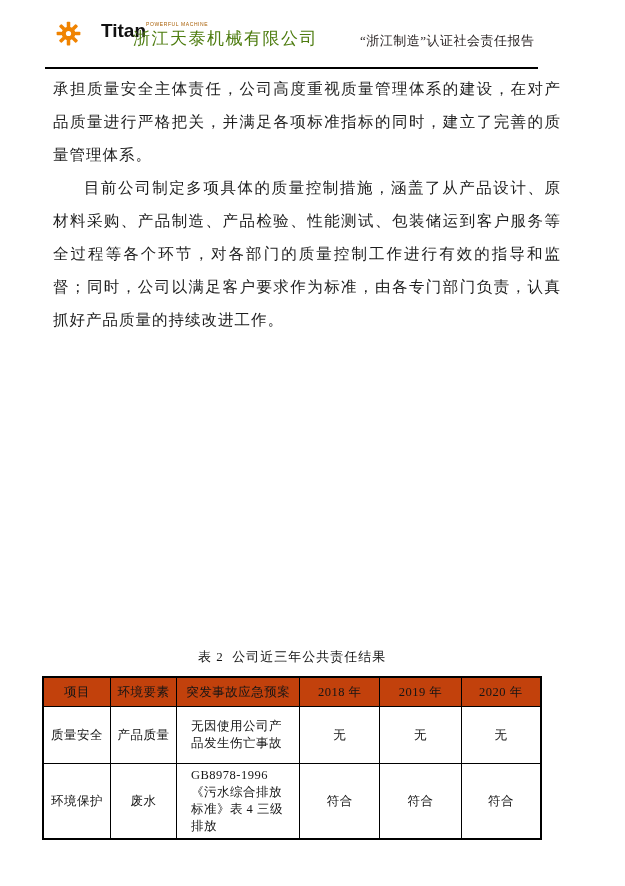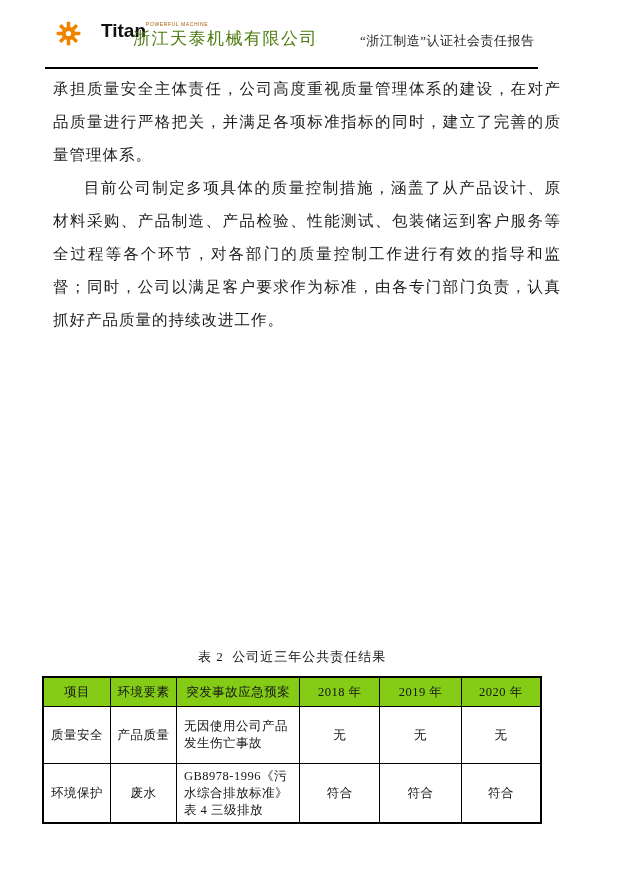--- a/index.html
+++ b/index.html
@@ -58,22 +58,22 @@
     font-size:12.5px;line-height:17px;color:#151515;
     border:2px solid #000;
   }
   table.pub th,table.pub td{
     border:1px solid #000;
     text-align:center;vertical-align:middle;
     padding:3px 4px;
     letter-spacing:0.5px;
     font-weight:normal;
   }
-  table.pub thead th{background:#84cc16;height:22px;}
-  table.pub td.cell-left{text-align:left;padding-left:7px;padding-right:6px;}
+  table.pub thead th{background:#c2410c;height:22px;}
+  table.pub td.cell-left{text-align:left;padding-left:14px;padding-right:6px;}
   table.pub tr.r1 td{height:50px;}
   table.pub tr.r2 td{height:52px;}
 </style>
 </head>
 <body>
 
 <div class="page">
 
   <div class="hdr">
     <div class="logo">

